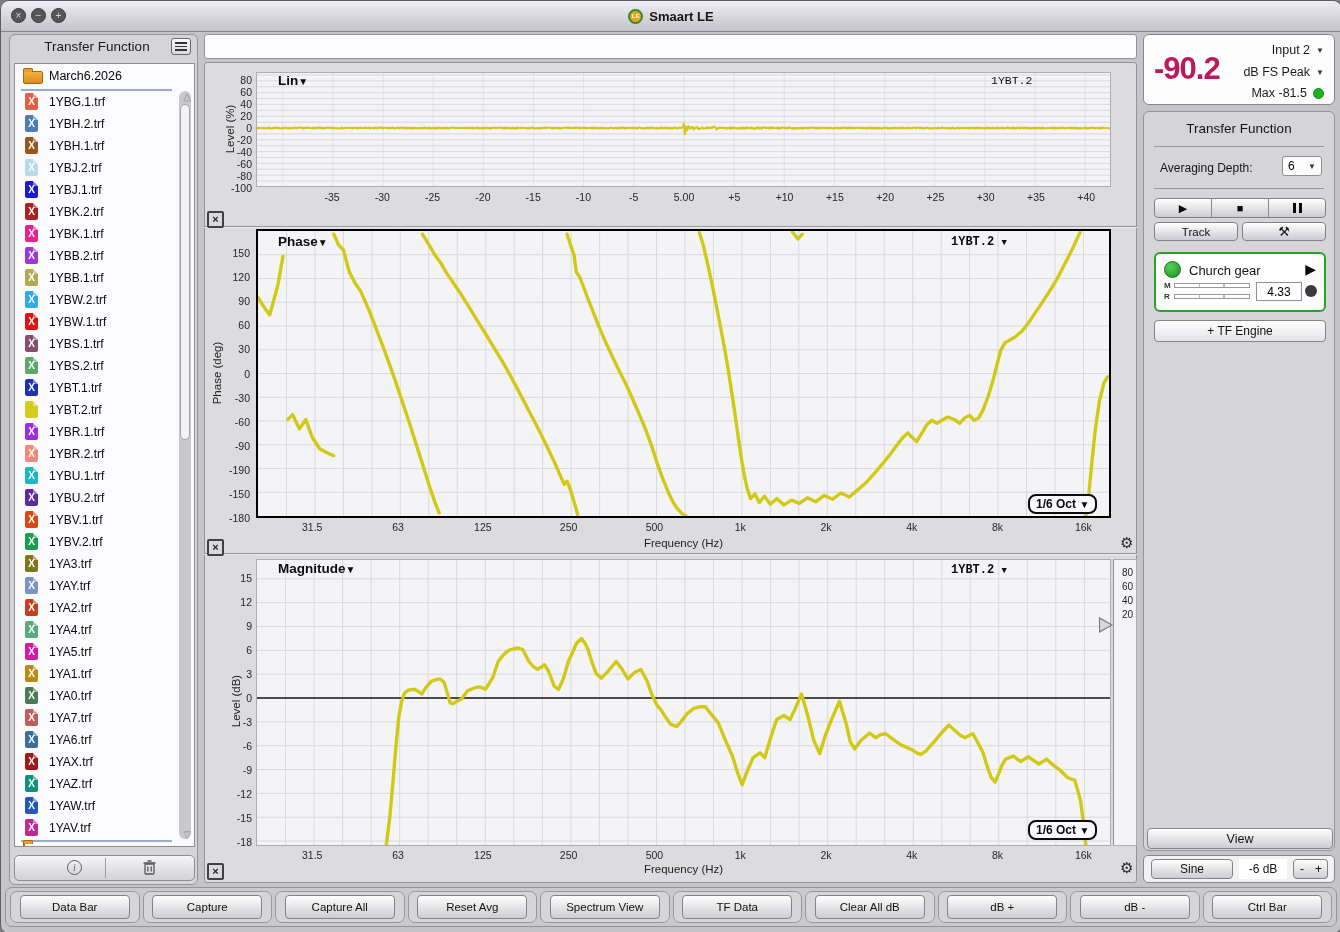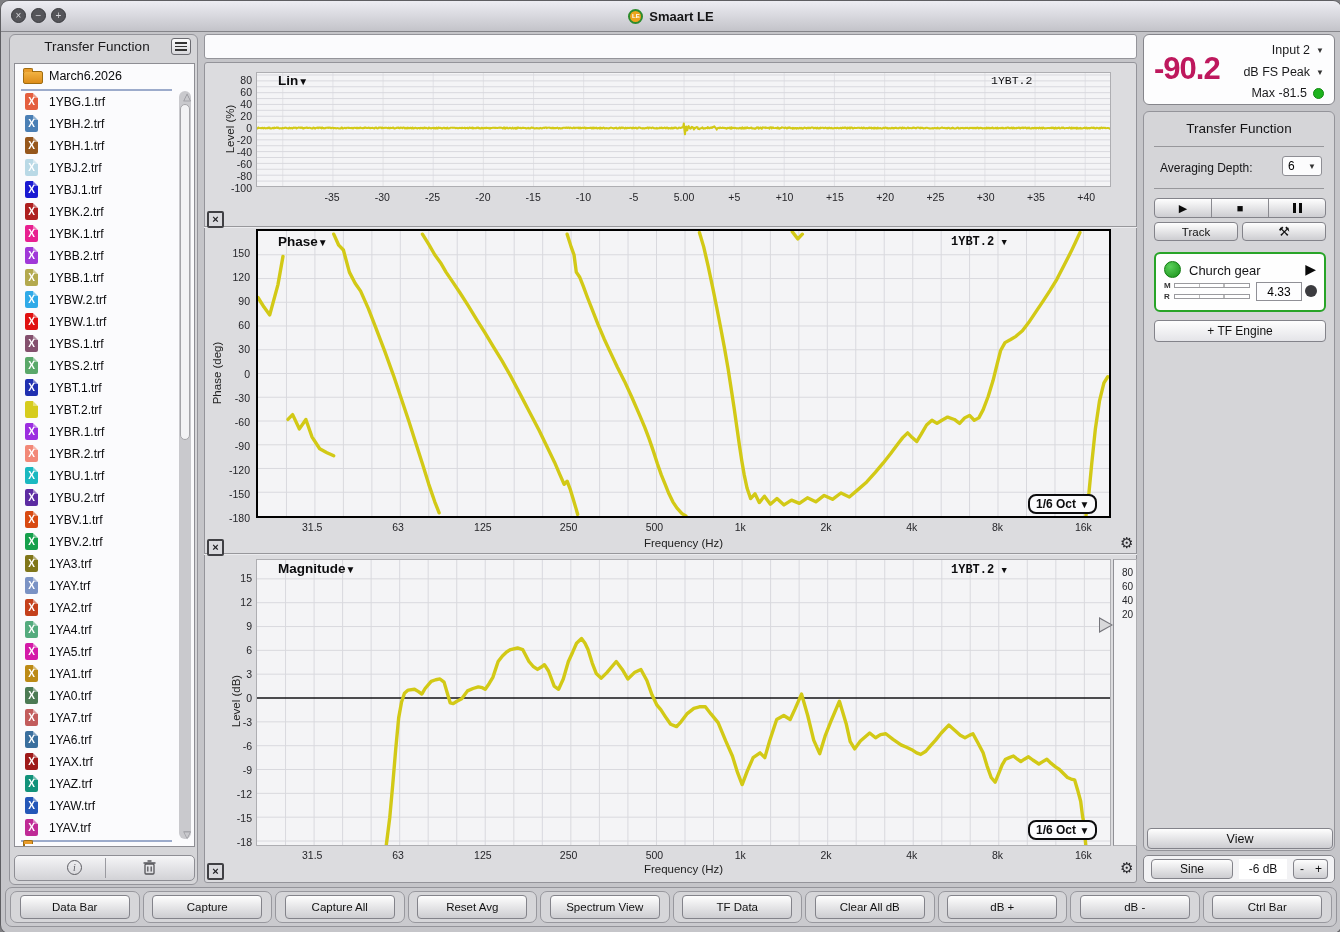--- a/index.html
+++ b/index.html
@@ -563,21 +563,21 @@
       <div class="tick" style="left: 1060.2px; width: 50px; text-align: center; top: 190px;">+40</div>
       <div class="tick" style="left: 205px; width: 44px; text-align: right; top: 246.083px;">150</div>
       <div class="tick" style="left: 205px; width: 44px; text-align: right; top: 270.167px;">120</div>
       <div class="tick" style="left: 205px; width: 44px; text-align: right; top: 294.25px;">90</div>
       <div class="tick" style="left: 205px; width: 44px; text-align: right; top: 318.333px;">60</div>
       <div class="tick" style="left: 205px; width: 44px; text-align: right; top: 342.417px;">30</div>
       <div class="tick" style="left: 205px; width: 44px; text-align: right; top: 366.5px;">0</div>
       <div class="tick" style="left: 205px; width: 44px; text-align: right; top: 390.583px;">-30</div>
       <div class="tick" style="left: 205px; width: 44px; text-align: right; top: 414.667px;">-60</div>
       <div class="tick" style="left: 205px; width: 44px; text-align: right; top: 438.75px;">-90</div>
-      <div class="tick" style="left: 205px; width: 44px; text-align: right; top: 462.833px;">-120</div>
+      <div class="tick" style="left: 205px; width: 44px; text-align: right; top: 462.833px;">-190</div>
       <div class="tick" style="left: 205px; width: 44px; text-align: right; top: 486.917px;">-150</div>
       <div class="tick" style="left: 205px; width: 44px; text-align: right; top: 511px;">-180</div>
       <div class="tick" style="left: 281.225px; width: 60px; text-align: center; top: 520px;">31.5</div>
       <div class="tick" style="left: 367.019px; width: 60px; text-align: center; top: 520px;">63</div>
       <div class="tick" style="left: 451.826px; width: 60px; text-align: center; top: 520px;">125</div>
       <div class="tick" style="left: 537.619px; width: 60px; text-align: center; top: 520px;">250</div>
       <div class="tick" style="left: 623.413px; width: 60px; text-align: center; top: 520px;">500</div>
       <div class="tick" style="left: 709.206px; width: 60px; text-align: center; top: 520px;">1k</div>
       <div class="tick" style="left: 795px; width: 60px; text-align: center; top: 520px;">2k</div>
       <div class="tick" style="left: 880.794px; width: 60px; text-align: center; top: 520px;">4k</div>

